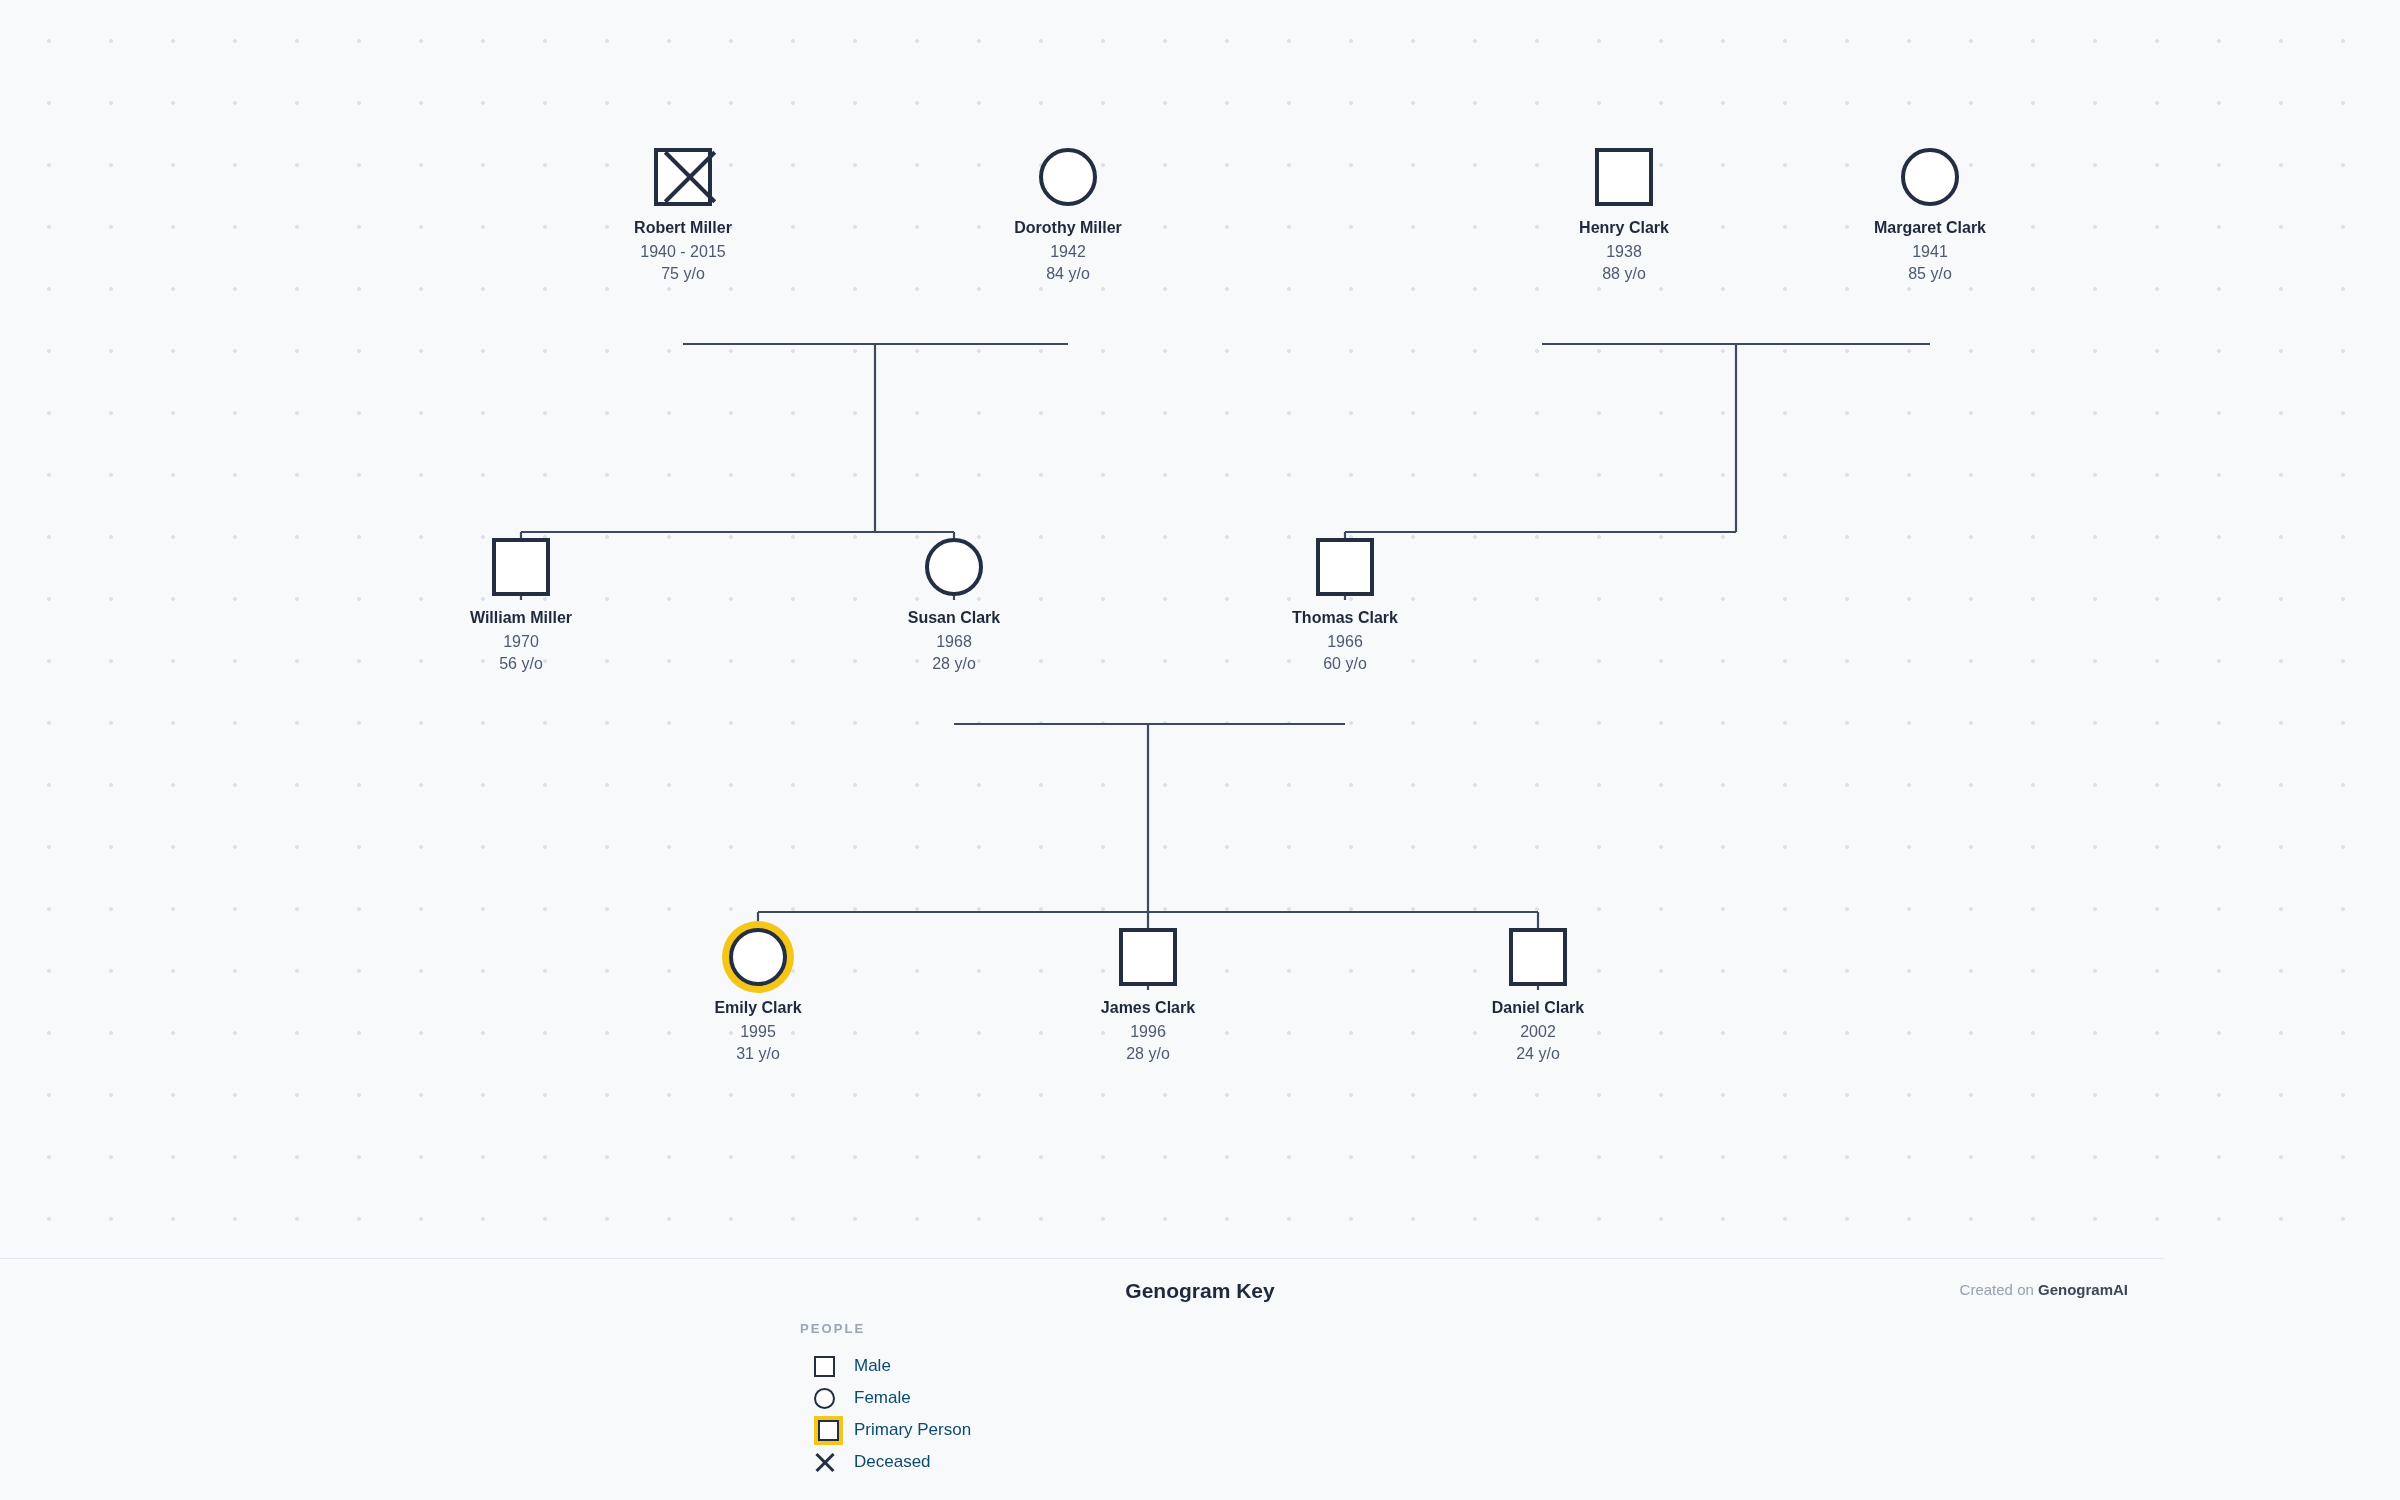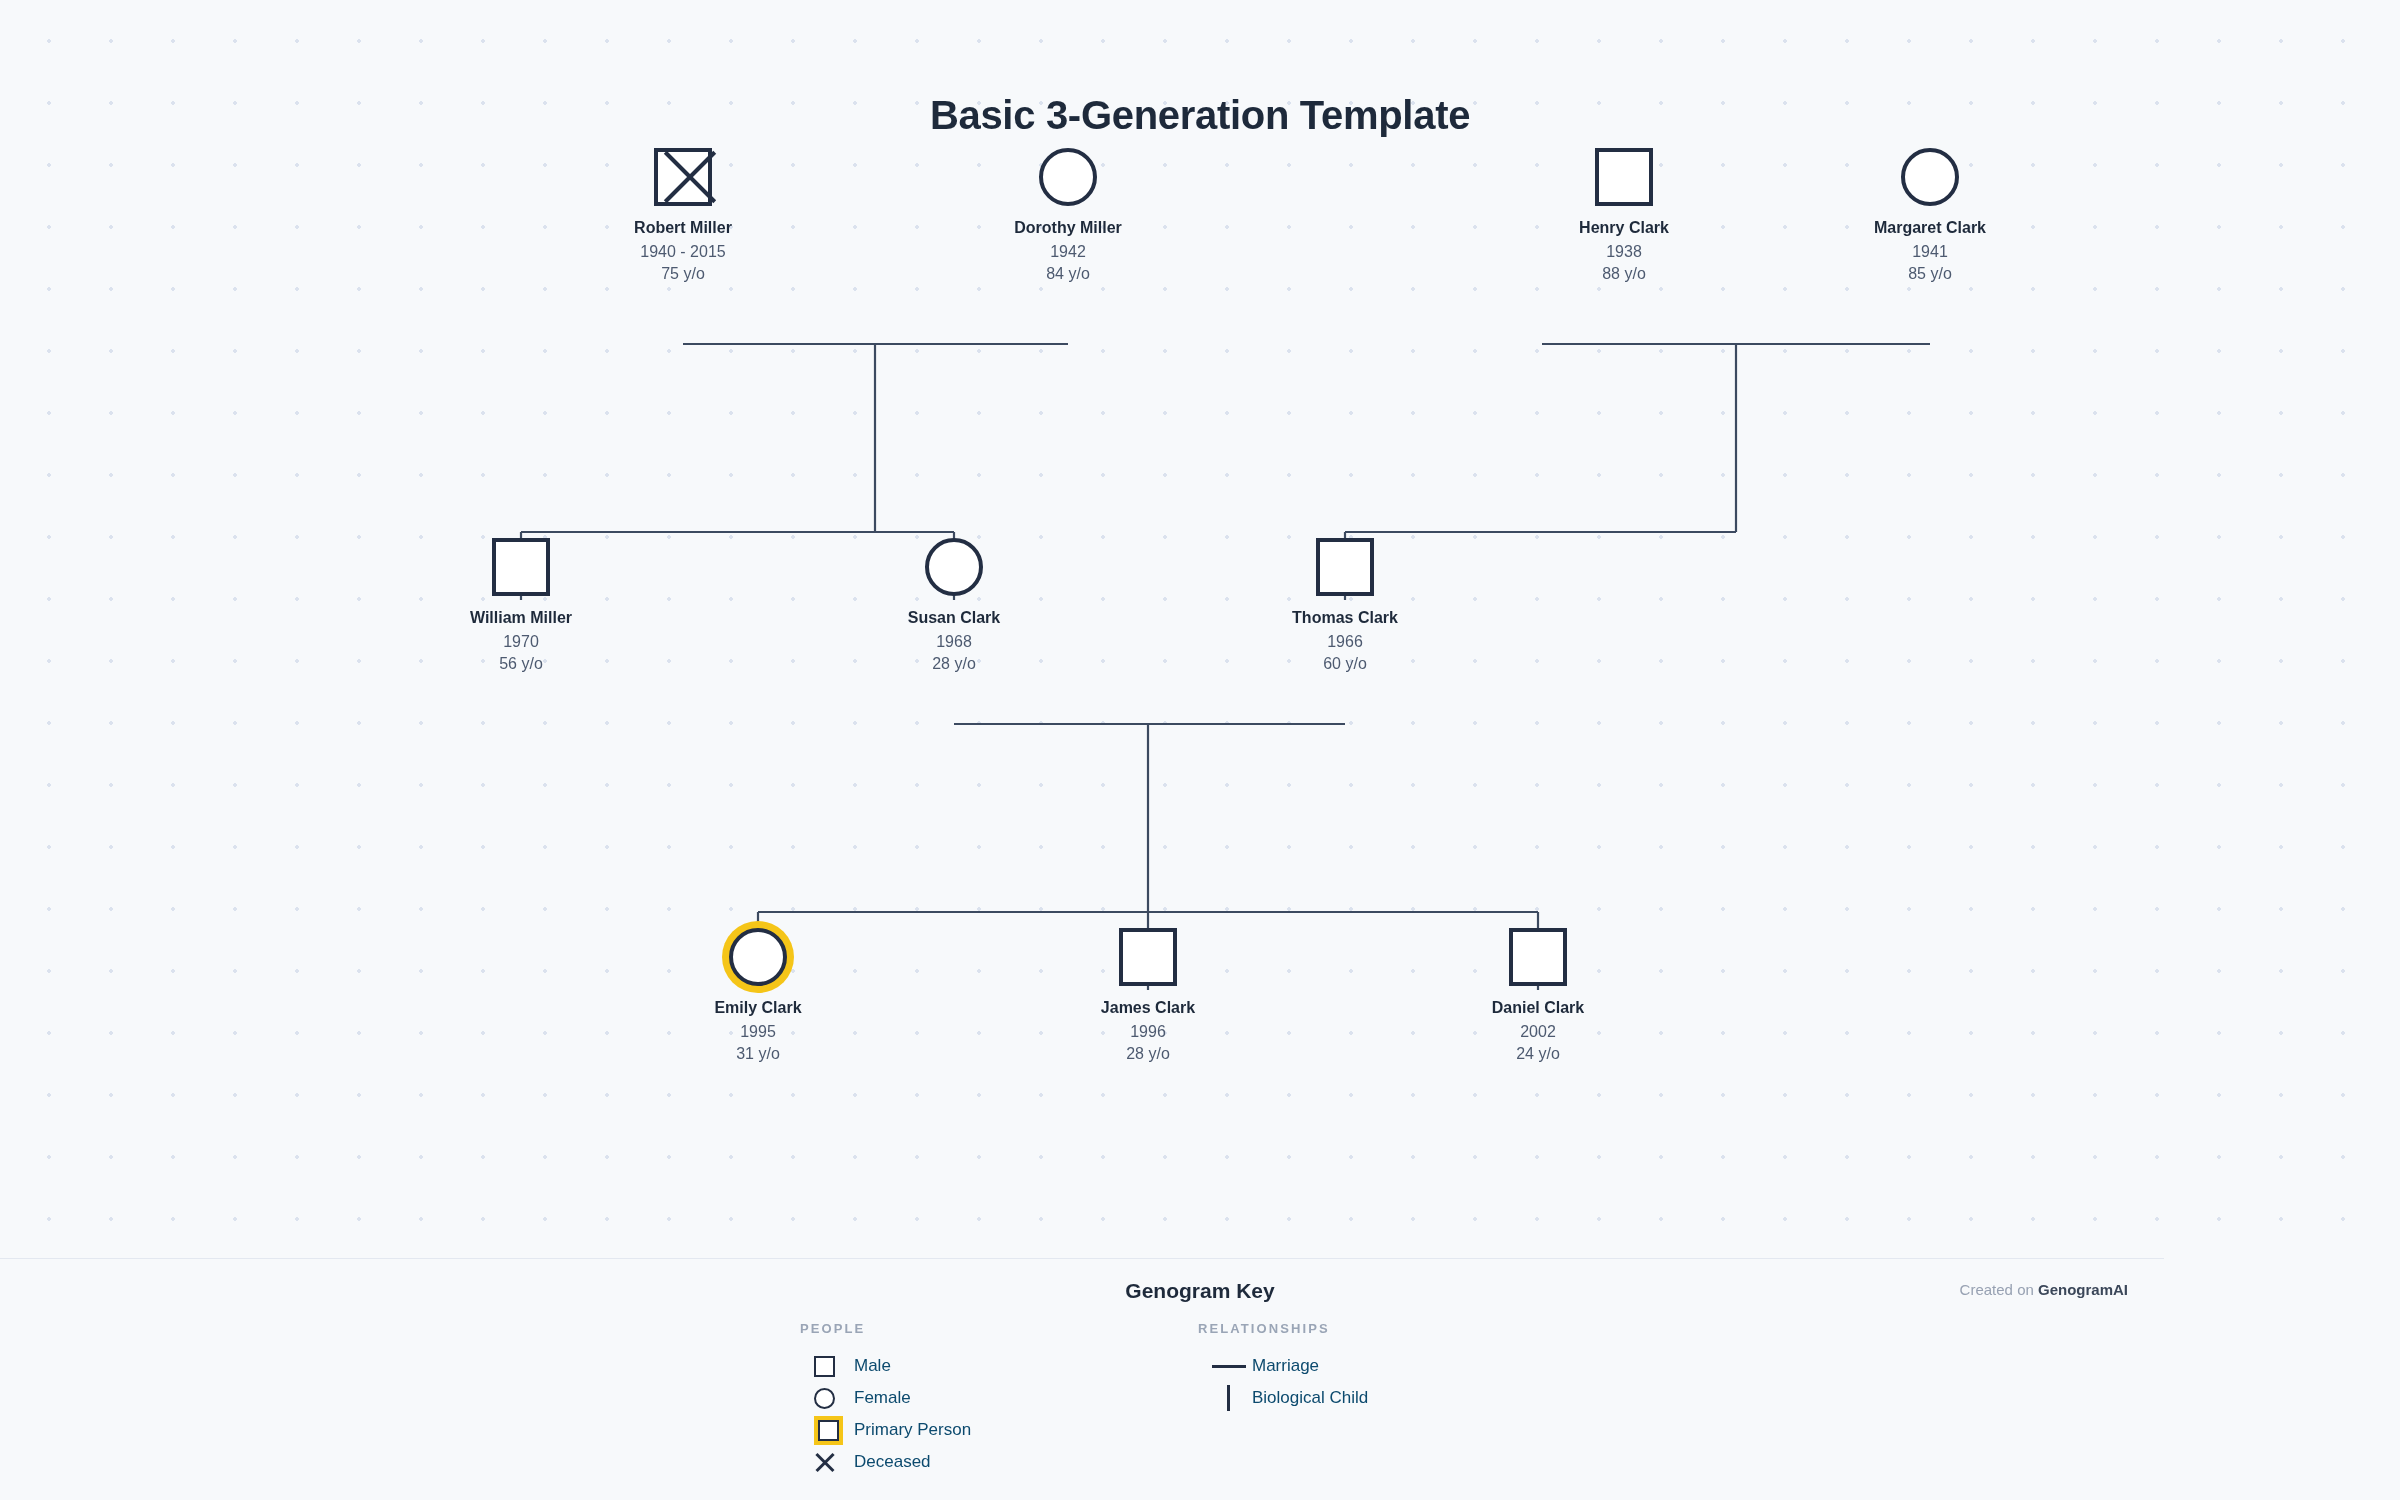--- a/index.html
+++ b/index.html
@@ -207,21 +207,20 @@
     font-size: 15px;
     color: #97a1b2;
   }
   #attribution b { color: #3b4759; font-weight: bold; }
 </style>
 </head>
 <body>
 
 <div id="canvas">
 
-  <div id="page-title">Basic 3-Generation Template</div>
 
   <svg id="connectors" viewBox="0 0 2400 1258" preserveAspectRatio="none">
 
     <line x1="683" y1="344" x2="1068" y2="344"></line>
 
     <line x1="875" y1="344" x2="875" y2="532"></line>
 
     <line x1="521" y1="532" x2="954" y2="532"></line>
     <line x1="521" y1="532" x2="521" y2="600"></line>
     <line x1="954" y1="532" x2="954" y2="600"></line>
@@ -357,35 +356,18 @@
     </div>
 
     <div class="key-row">
       <span class="key-gfx">
           <span class="k-x"></span>
         </span>
       <span class="key-label">Deceased</span>
     </div>
   </div>
 
-  <div class="key-col" id="key-col-rel">
-    <div class="key-head">RELATIONSHIPS</div>
-
-    <div class="key-row">
-      <span class="key-gfx">
-          <span class="k-hline"></span>
-        </span>
-      <span class="key-label">Marriage</span>
-    </div>
-
-    <div class="key-row">
-      <span class="key-gfx">
-          <span class="k-vline"></span>
-        </span>
-      <span class="key-label">Biological Child</span>
-    </div>
-  </div>
 
   <div id="attribution">
     <span>Created on </span><b>GenogramAI</b>
   </div>
 
 </div>
 
 </body></html>

